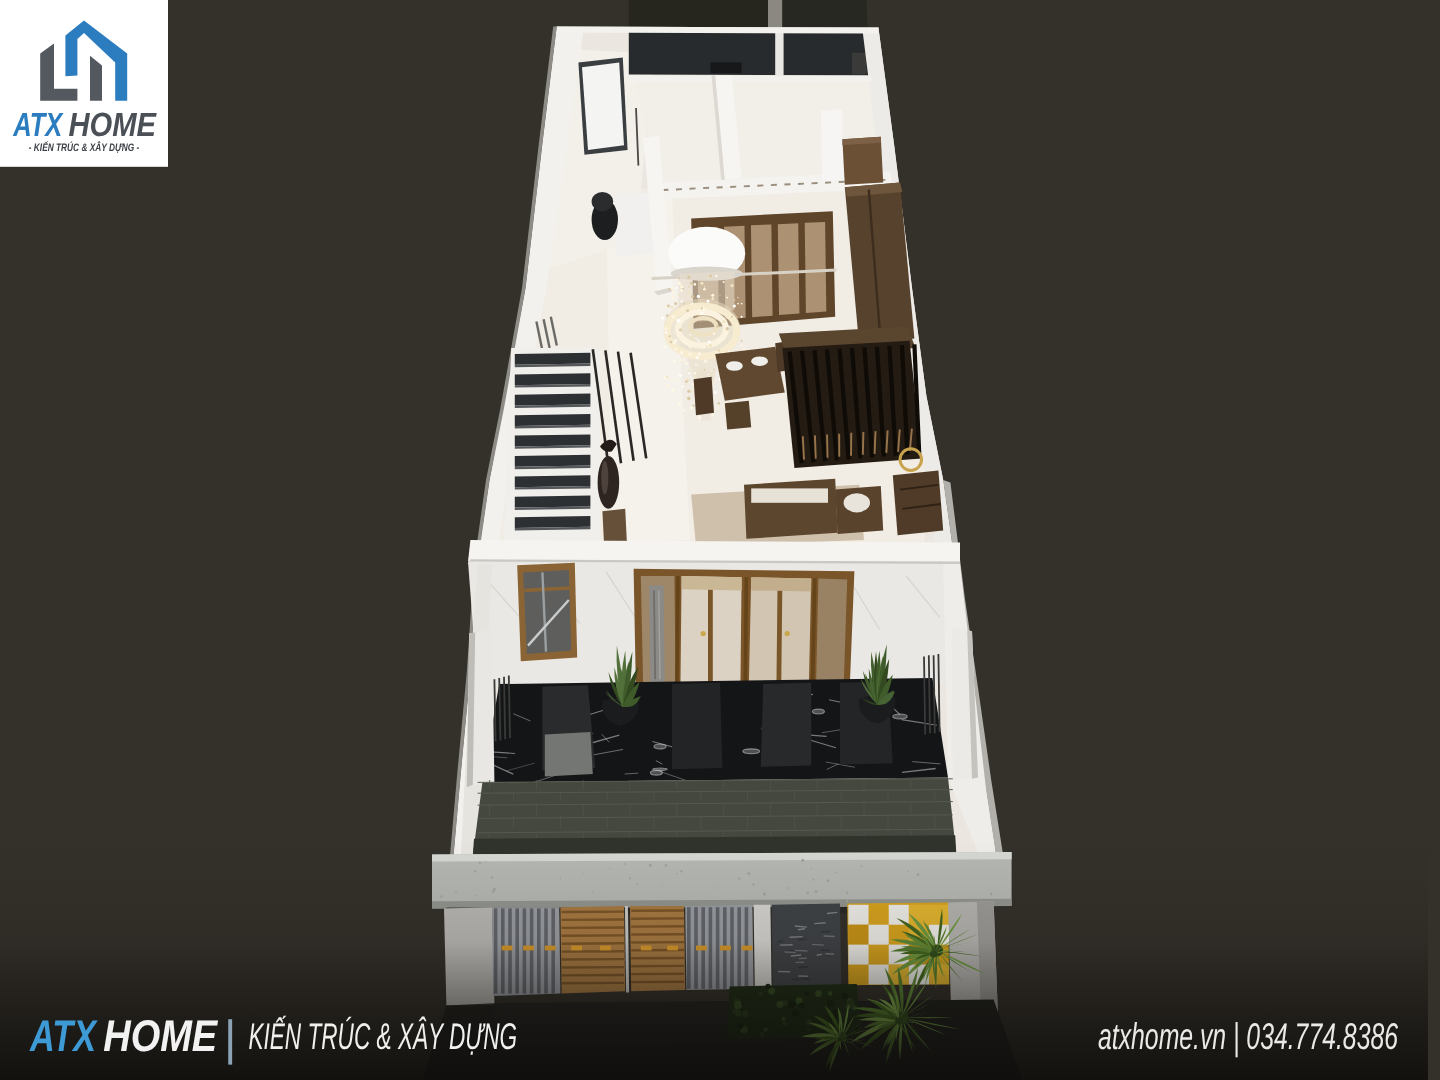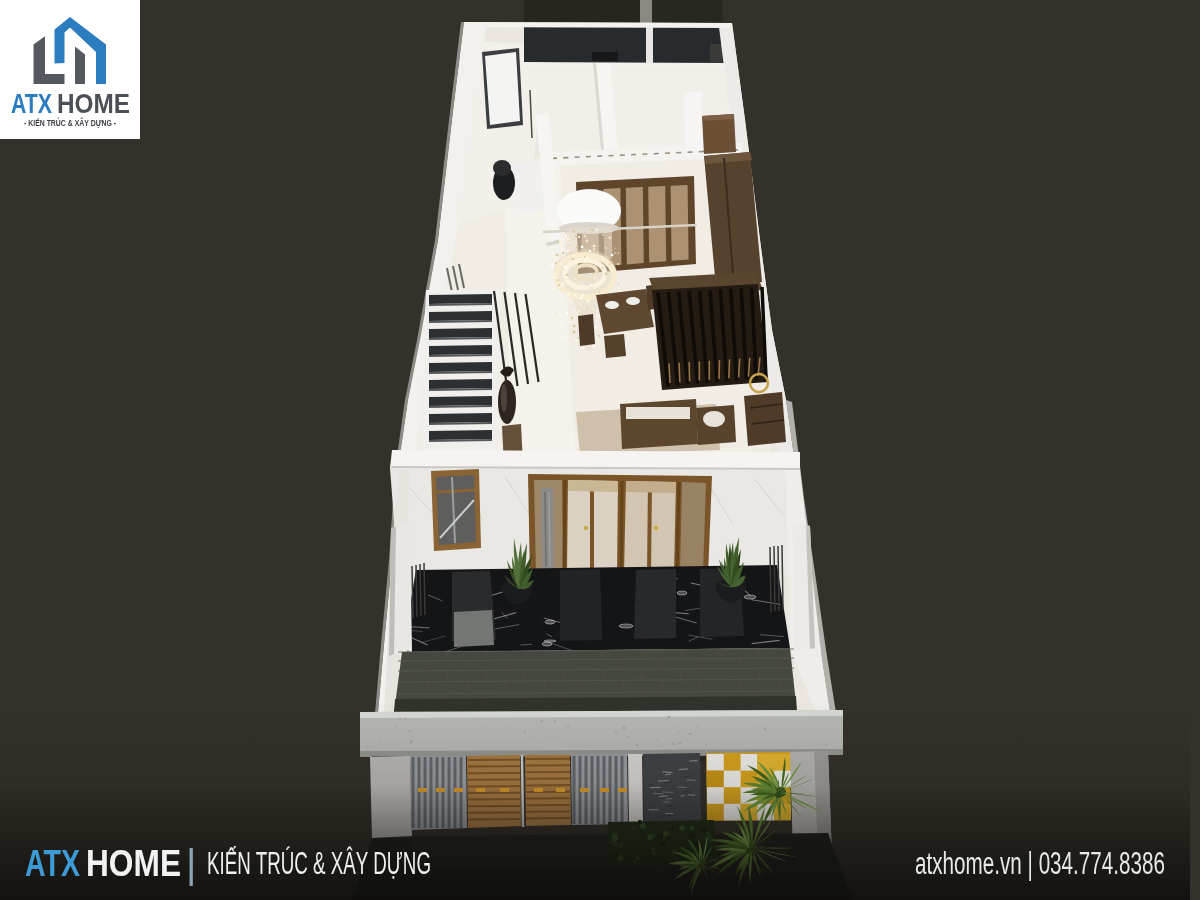--- a/index.html
+++ b/index.html
@@ -1,16 +1,16 @@
 <!DOCTYPE html>
 <html><head>
 <meta charset="utf-8">
 <style>
 html,body{margin:0;padding:0;background:#34302a;}
-#stage{width:1190px;height:900px;overflow:hidden;position:relative;}
+#stage{width:1190px;height:900px;overflow:hidden;position:relative;font-style:italic;}
 </style>
 </head>
 <body>
 <div id="stage">
 <svg width="1200" height="900" viewBox="0 0 1200 900">
 <defs>
 <linearGradient id="botgrad" x1="0" y1="0" x2="0" y2="1">
 <stop offset="0" stop-color="#0d0c0a" stop-opacity="0"></stop>
 <stop offset="0.42" stop-color="#0d0c0a" stop-opacity="0.12"></stop>
 <stop offset="0.72" stop-color="#0d0c0a" stop-opacity="0.5"></stop>

